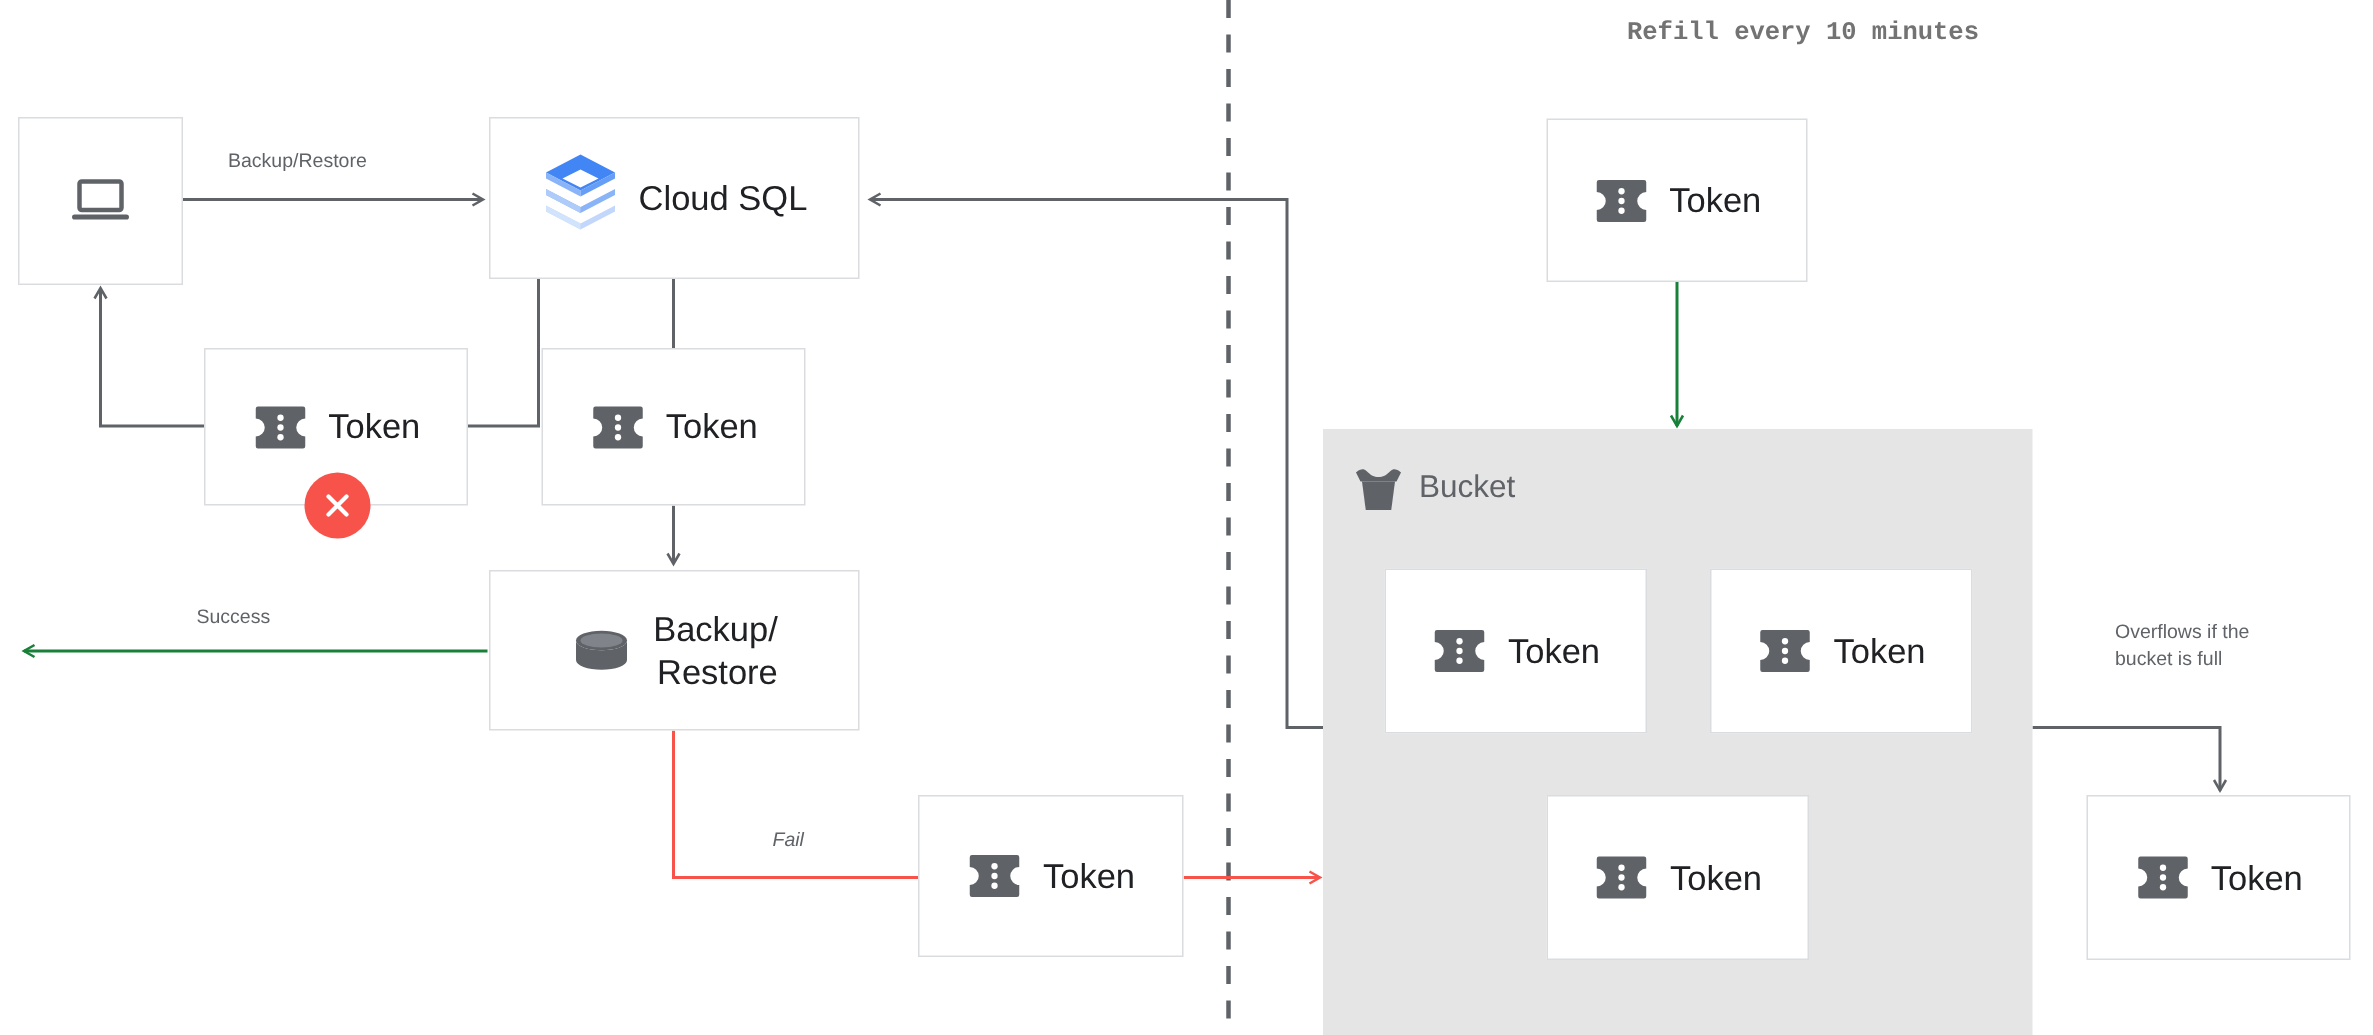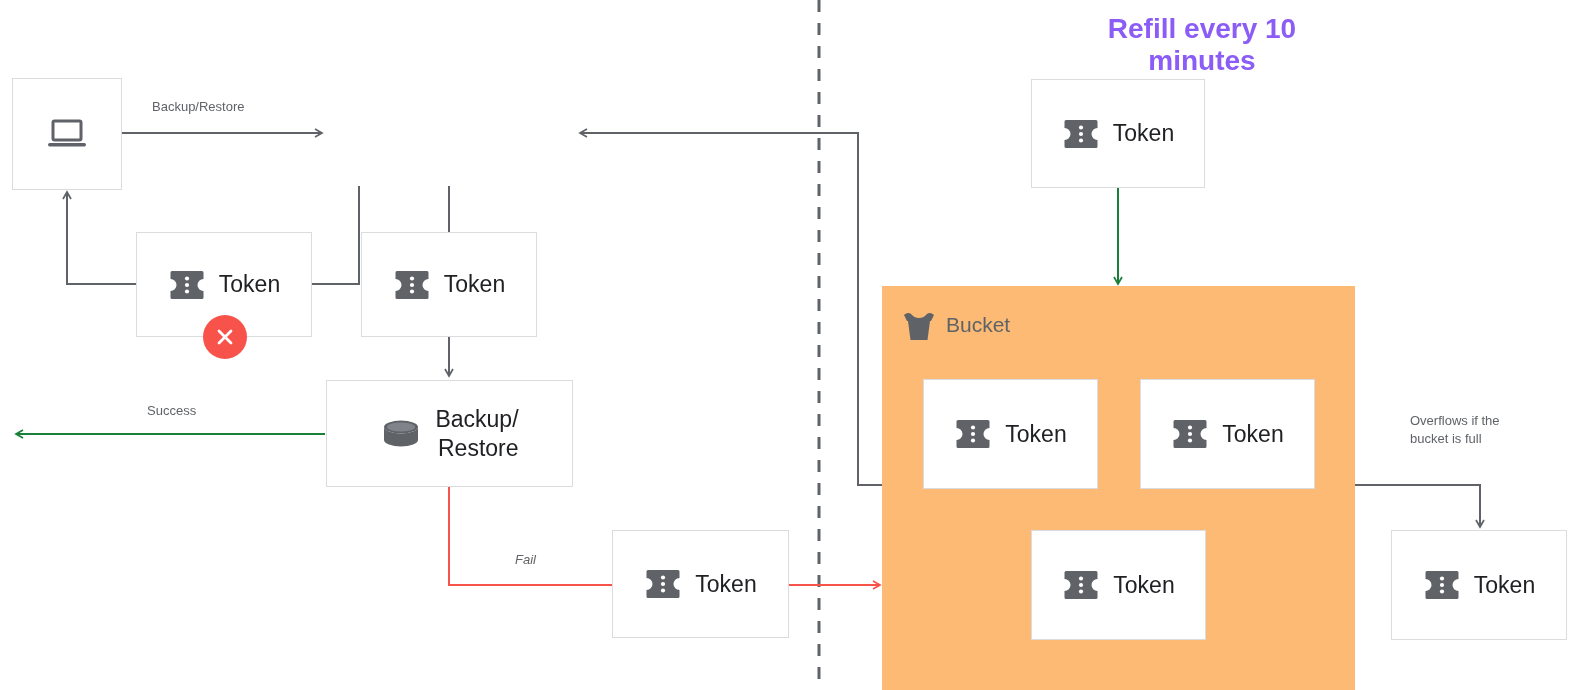--- a/index.html
+++ b/index.html
@@ -65,21 +65,21 @@
     height: 36px;
   }
 
   
   #bucket-region {
     position: absolute;
     left: 882px;
     top: 286px;
     width: 473px;
     height: 404px;
-    background: #fdba74;
+    background: #e5e5e5;
   }
   #bucket-header {
     position: absolute;
     left: 20px;
     top: 23px;
     display: flex;
     align-items: center;
     gap: 10px;
   }
   .bucket-icon {
@@ -98,23 +98,24 @@
     color: #5f6368;
     line-height: 1.35;
     white-space: pre-line;
   }
   #headline {
     position: absolute;
     left: 1052px;
     top: 13px;
     width: 300px;
     text-align: center;
-    font-size: 28px;
+    font-size: 17px;
     font-weight: bold;
-    color: #8b5cf6;
+    color: #737373;
+    font-family: Liberation Mono, monospace;
   }
 
   
   #error-badge {
     position: absolute;
     left: 203px;
     top: 315px;
     width: 44px;
     height: 44px;
     border-radius: 50%;
@@ -179,20 +180,37 @@
 
   <div id="headline">Refill every 10 minutes</div>
 
   <div class="node" style="left:12px; top:78px; width:110px; height:112px;">
     <svg class="laptop-icon" viewBox="0 0 42 34">
       <rect x="7" y="4" width="28" height="19" rx="1.5" fill="none" stroke="#5f6368" stroke-width="3"></rect>
       <rect x="2" y="26" width="38" height="3.4" rx="1.7" fill="#5f6368"></rect>
     </svg>
   </div>
 
+  <div class="node" style="left:326px; top:78px; width:247px; height:108px;">
+    <svg width="52" height="62" viewBox="0 0 52 62">
+
+      <polygon points="26,2 49,14 26,26 3,14" fill="#4285f4"></polygon>
+      <polygon points="3,14 26,26 26,30 3,18" fill="#8ab4f8"></polygon>
+      <polygon points="49,14 26,26 26,30 49,18" fill="#669df6"></polygon>
+      <polygon points="26,12 38,18 26,24 14,18" fill="#ffffff"></polygon>
+
+      <polygon points="26,21 49,33 26,45 3,33" fill="#8ab4f8" opacity="0"></polygon>
+      <polygon points="3,25 26,37 49,25 49,29 26,41 3,29" fill="#8ab4f8"></polygon>
+      <polygon points="3,25 26,37 26,41 3,29" fill="#aecbfa"></polygon>
+
+      <polygon points="3,36 26,48 49,36 49,40 26,52 3,40" fill="#c2d7fb"></polygon>
+      <polygon points="3,36 26,48 26,52 3,40" fill="#d2e3fc"></polygon>
+    </svg>
+    <span class="node-label">Cloud SQL</span>
+  </div>
 
   <div class="node" style="left:136px; top:232px; width:176px; height:105px;">
     <svg class="token-icon" viewBox="0 0 38 32">
       <path d="M4,2 H34 A1.5,1.5 0 0 1 35.5,3.5 V10 A6,6 0 0 0 35.5,22 V28.5 A1.5,1.5 0 0 1 34,30 H4 A1.5,1.5 0 0 1 2.5,28.5 V22 A6,6 0 0 0 2.5,10 V3.5 A1.5,1.5 0 0 1 4,2 Z" fill="#5f6368"></path>
       <circle cx="19" cy="9.5" r="2.1" fill="#ffffff"></circle>
       <circle cx="19" cy="16" r="2.1" fill="#ffffff"></circle>
       <circle cx="19" cy="22.5" r="2.1" fill="#ffffff"></circle>
     </svg>
     <span class="node-label">Token</span>
   </div>
@@ -278,20 +296,20 @@
       <path d="M4,2 H34 A1.5,1.5 0 0 1 35.5,3.5 V10 A6,6 0 0 0 35.5,22 V28.5 A1.5,1.5 0 0 1 34,30 H4 A1.5,1.5 0 0 1 2.5,28.5 V22 A6,6 0 0 0 2.5,10 V3.5 A1.5,1.5 0 0 1 4,2 Z" fill="#5f6368"></path>
       <circle cx="19" cy="9.5" r="2.1" fill="#ffffff"></circle>
       <circle cx="19" cy="16" r="2.1" fill="#ffffff"></circle>
       <circle cx="19" cy="22.5" r="2.1" fill="#ffffff"></circle>
     </svg>
     <span class="node-label">Token</span>
   </div>
 
   <div class="edge-label" style="left:152px; top:98px;">Backup/Restore</div>
 
-  <div class="edge-label" style="left:147px; top:402px;">Success</div>
+  <div class="edge-label" style="left:131px; top:402px;">Success</div>
 
   <div class="edge-label" style="left:515px; top:551px;font-style:italic;">Fail</div>
 
   <div class="edge-label" style="left:1410px; top:412px; width:160px;">Overflows if the
 bucket is full</div>
 
 </div>
 
 </body></html>

